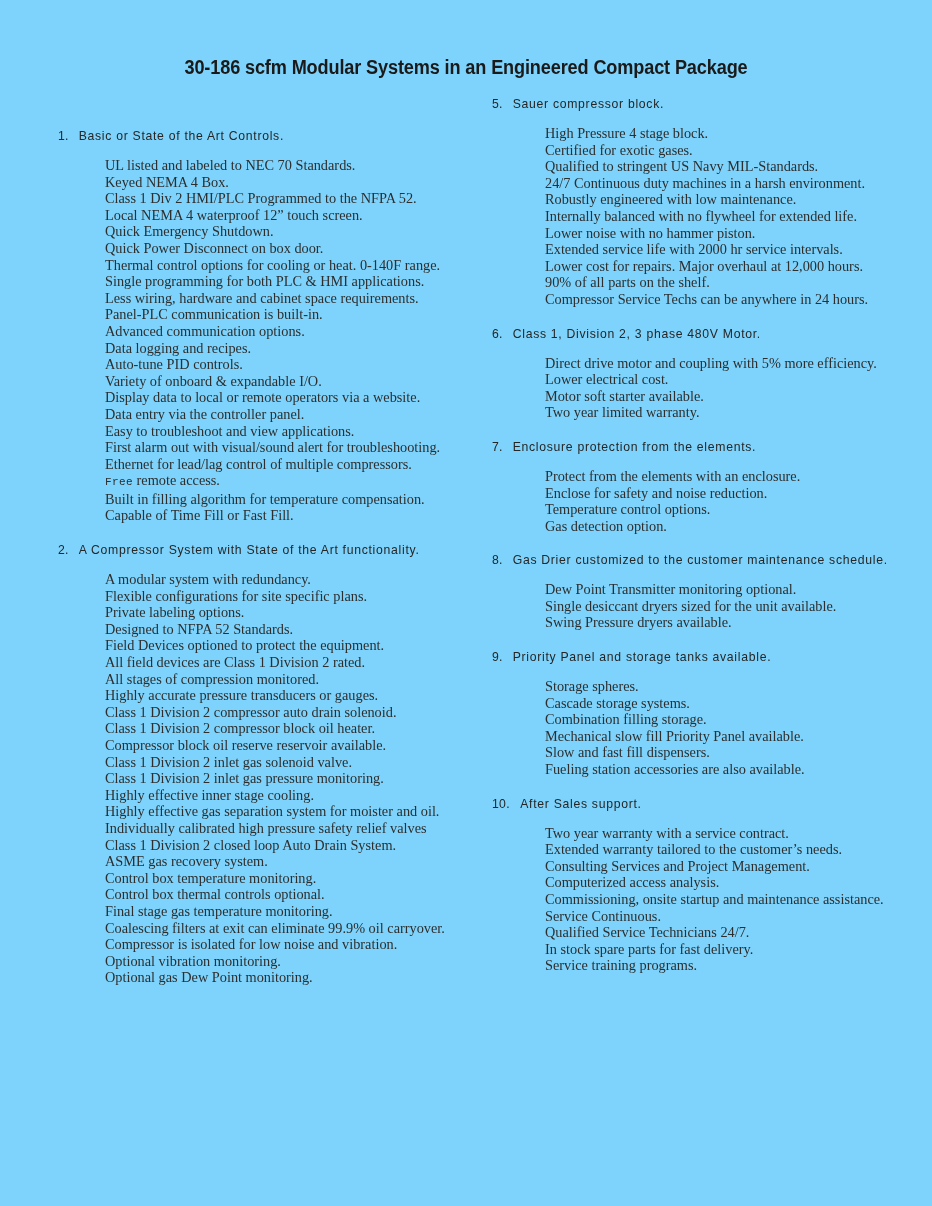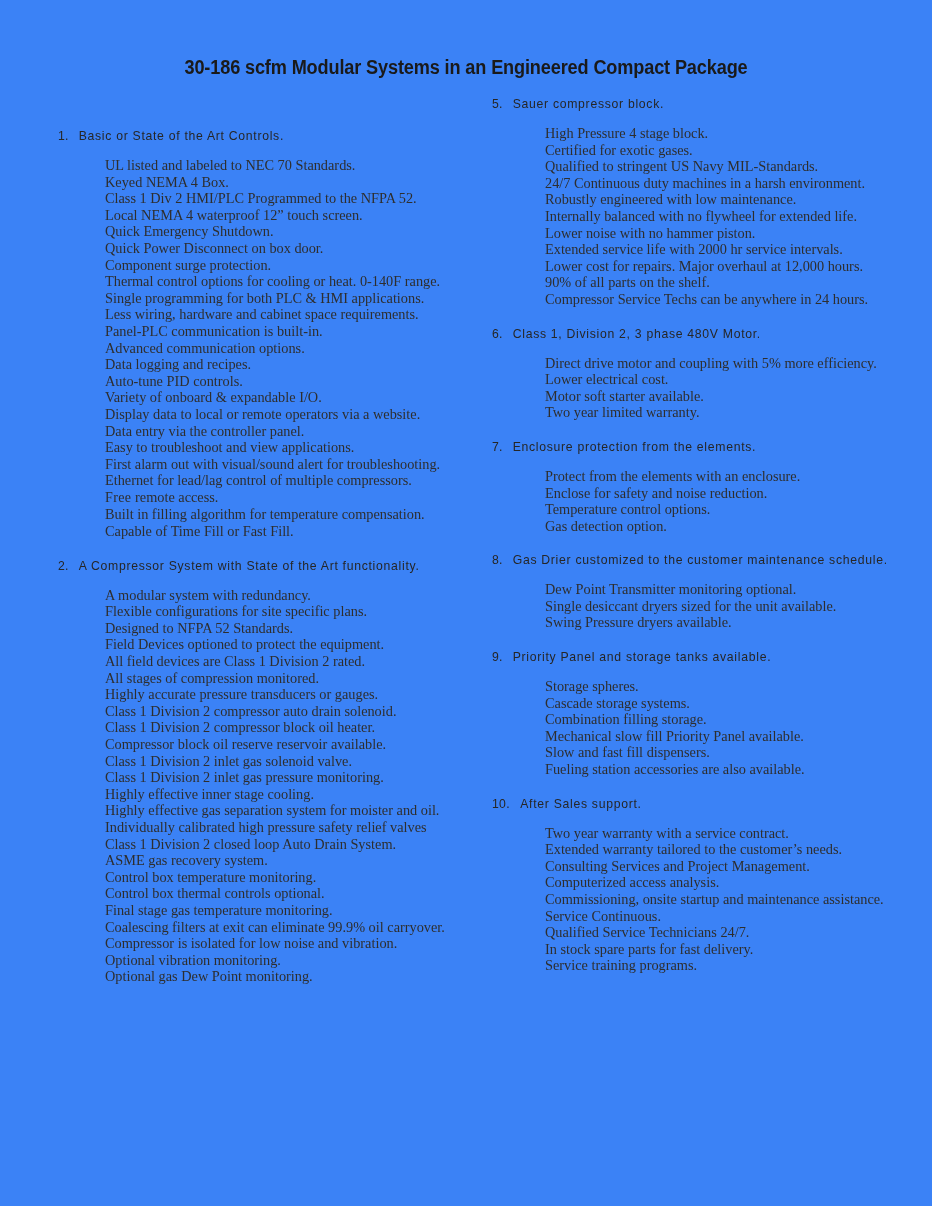--- a/index.html
+++ b/index.html
@@ -5,21 +5,21 @@
 <style>
   html, body {
     margin: 0;
     padding: 0;
     background: #ffffff;
   }
   .page {
     position: relative;
     width: 932px;
     height: 1206px;
-    background: #3b82f6;
+    background: #7dd3fc;
     overflow: hidden;
     font-family: "Liberation Serif", serif;
     color: #2a2a2a;
   }
 
   
   .doc-title {
     position: absolute;
     top: 56px;
     left: 0;
@@ -85,22 +85,22 @@
   .col-left .items  { margin-left: 47px; }
   .col-right .items { margin-left: 53px; }
 
   
   .items { margin-top: 14px; }
   
   .section + .section { margin-top: 18px; }
 
   
   .sans-word {
-    font-family: Liberation Serif, serif;
-    font-size: 14px;
+    font-family: Liberation Mono, monospace;
+    font-size: 11px;
     letter-spacing: 0.4px;
   }
 </style>
 </head>
 <body>
 
 <div class="page">
 
   <div class="doc-title">30-186 scfm Modular Systems in an Engineered Compact Package</div>
 
@@ -110,21 +110,20 @@
           <span class="sec-num">1.</span>
           <span class="sec-title">Basic or State of the Art Controls.</span>
         </div>
         <ul class="items">
           <li>UL listed and labeled to NEC 70 Standards.</li>
           <li>Keyed NEMA 4 Box.</li>
           <li>Class 1 Div 2 HMI/PLC Programmed to the NFPA 52.</li>
           <li>Local NEMA 4 waterproof 12” touch screen.</li>
           <li>Quick Emergency Shutdown.</li>
           <li>Quick Power Disconnect on box door.</li>
-          <li>Component surge protection.</li>
           <li>Thermal control options for cooling or heat. 0-140F range.</li>
           <li>Single programming for both PLC &amp; HMI applications.</li>
           <li>Less wiring, hardware and cabinet space requirements.</li>
           <li>Panel-PLC communication is built-in.</li>
           <li>Advanced communication options.</li>
           <li>Data logging and recipes.</li>
           <li>Auto-tune PID controls.</li>
           <li>Variety of onboard &amp; expandable I/O.</li>
           <li>Display data to local or remote operators via a website.</li>
           <li>Data entry via the controller panel.</li>
@@ -137,20 +136,21 @@
         </ul>
       </div>
       <div class="section">
         <div class="sec-head">
           <span class="sec-num">2.</span>
           <span class="sec-title">A Compressor System with State of the Art functionality.</span>
         </div>
         <ul class="items">
           <li>A modular system with redundancy.</li>
           <li>Flexible configurations for site specific plans.</li>
+          <li>Private labeling options.</li>
           <li>Designed to NFPA 52 Standards.</li>
           <li>Field Devices optioned to protect the equipment.</li>
           <li>All field devices are Class 1 Division 2 rated.</li>
           <li>All stages of compression monitored.</li>
           <li>Highly accurate pressure transducers or gauges.</li>
           <li>Class 1 Division 2 compressor auto drain solenoid.</li>
           <li>Class 1 Division 2 compressor block oil heater.</li>
           <li>Compressor block oil reserve reservoir available.</li>
           <li>Class 1 Division 2 inlet gas solenoid valve.</li>
           <li>Class 1 Division 2 inlet gas pressure monitoring.</li>

